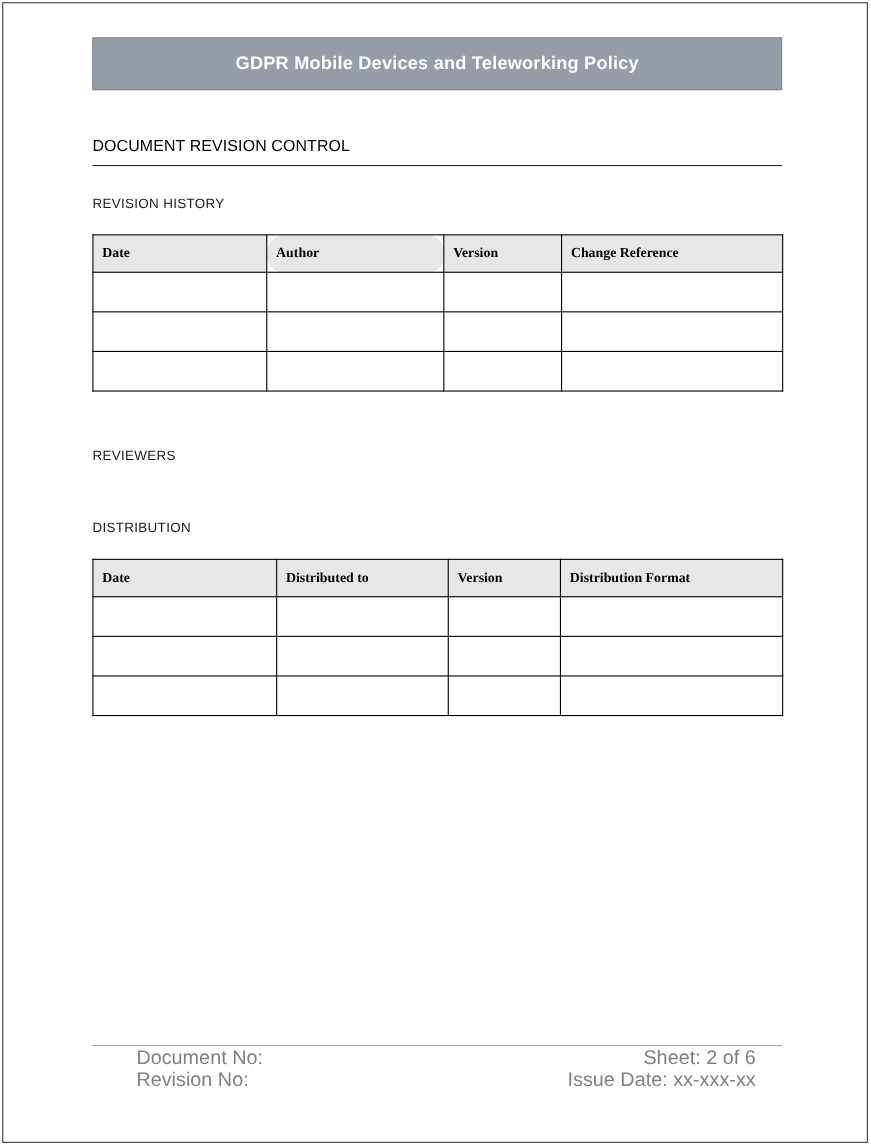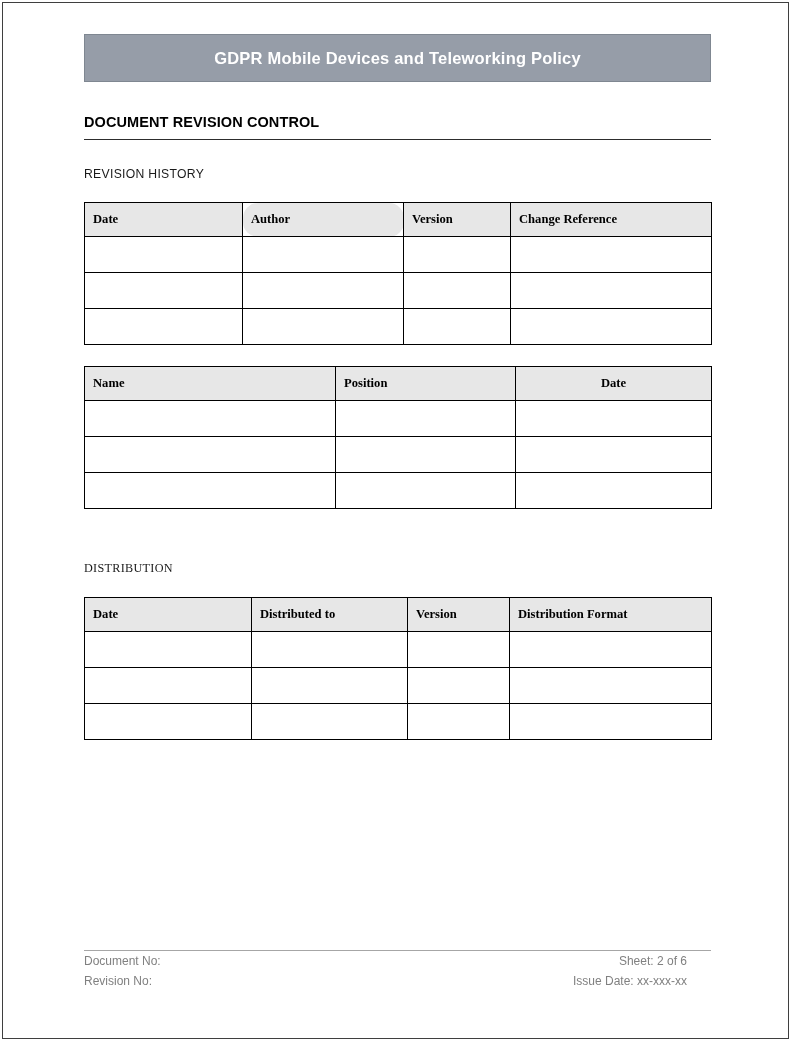--- a/index.html
+++ b/index.html
@@ -54,39 +54,39 @@
   .title-banner-text {
     color: #ffffff;
     font-size: 16.5px;
     font-weight: bold;
     letter-spacing: 0.2px;
     text-align: left;
   }
 
   
   .doc-heading {
-    margin-top: 32px;
+    margin-top: 43px;
     font-size: 14.5px;
-    font-weight: bold;
+    font-weight: normal;
     color: #000000;
     letter-spacing: 0.1px;
     padding-bottom: 9px;
     border-bottom: 1.5px solid #2d2d2d;
   }
 
   
   .section-label {
     font-size: 12.2px;
     font-weight: normal;
     color: #1a1a1a;
     letter-spacing: 0.3px;
   }
   .label-revision   { margin-top: 27px; }
   .label-reviewers  { margin-top: 51px; }
-  .label-distribution { margin-top: 52px; font-family: Liberation Serif, serif; }
+  .label-distribution { margin-top: 52px; }
 
   
   table.doc-table {
     border-collapse: collapse;
     table-layout: fixed;
     width: 627px;
     margin-top: 21px;
   }
   table.doc-table th,
   table.doc-table td {
@@ -121,22 +121,23 @@
   }
   .footer-rule {
     border-top: 1px solid #a6a6a6;
     width: 627px;
   }
   .footer-row {
     display: flex;
     justify-content: space-between;
     align-items: baseline;
     color: #808080;
-    font-size: 12px;
+    font-size: 18px;
     line-height: 20px;
+    margin-left: 40px;
   }
   .footer-row:first-of-type { margin-top: 6px; }
   .footer-left  { text-align: left; }
   .footer-right { text-align: left; padding-right: 24px; }
 </style>
 </head>
 <body>
 
 <div class="page">
 
@@ -176,47 +177,22 @@
         </tr>
         <tr>
           <td></td>
           <td></td>
           <td></td>
           <td></td>
         </tr>
       </tbody>
     </table>
 
-
-    <table class="doc-table tbl-reviewers">
-      <thead>
-        <tr>
-          <th style="width:251px;">Name</th>
-          <th style="width:180px;">Position</th>
-          <th class="center" style="width:196px;">Date</th>
-        </tr>
-      </thead>
-      <tbody>
-        <tr>
-          <td></td>
-          <td></td>
-          <td></td>
-        </tr>
-        <tr>
-          <td></td>
-          <td></td>
-          <td></td>
-        </tr>
-        <tr>
-          <td></td>
-          <td></td>
-          <td></td>
-        </tr>
-      </tbody>
-    </table>
+    <div class="section-label label-reviewers">REVIEWERS</div>
+
 
     <div class="section-label label-distribution">DISTRIBUTION</div>
 
     <table class="doc-table tbl-distribution">
       <thead>
         <tr>
           <th style="width:167px;">Date</th>
           <th style="width:156px;">Distributed to</th>
           <th style="width:102px;">Version</th>
           <th style="width:202px;">Distribution Format</th>

